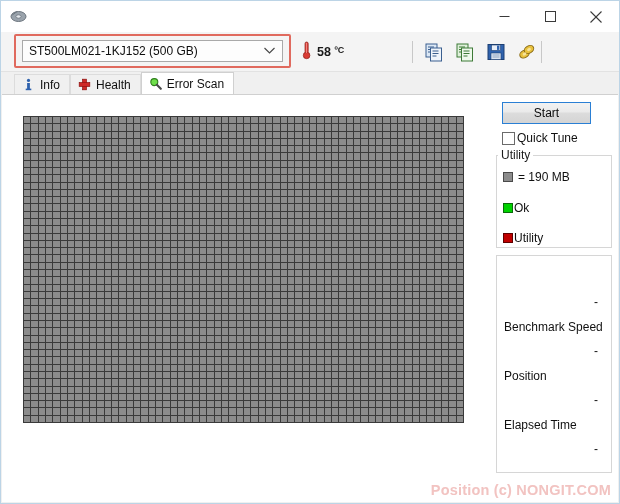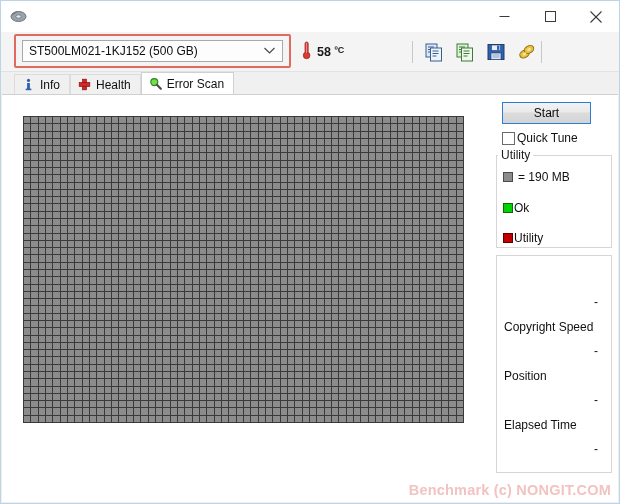--- a/index.html
+++ b/index.html
@@ -3034,26 +3034,26 @@
       </div>
       <div class="legend-row lr3">
         <span class="sw sw-dmg"></span>
         <span>Utility</span>
       </div>
 
       <div class="stats-box"></div>
 
       <div class="stat-value" style="top:200px;">-</div>
 
-      <div class="stat-label" style="top:225px;">Copyright Speed</div>
+      <div class="stat-label" style="top:225px;">Benchmark Speed</div>
       <div class="stat-value" style="top:249px;">-</div>
 
       <div class="stat-label" style="top:274px;">Position</div>
       <div class="stat-value" style="top:298px;">-</div>
 
       <div class="stat-label" style="top:323px;">Elapsed Time</div>
       <div class="stat-value" style="top:347px;">-</div>
     </div>
 
-    <div class="watermark">Benchmark (c) NONGIT.COM</div>
+    <div class="watermark">Position (c) NONGIT.COM</div>
   </div>
 
 </div>
 
 </body></html>

